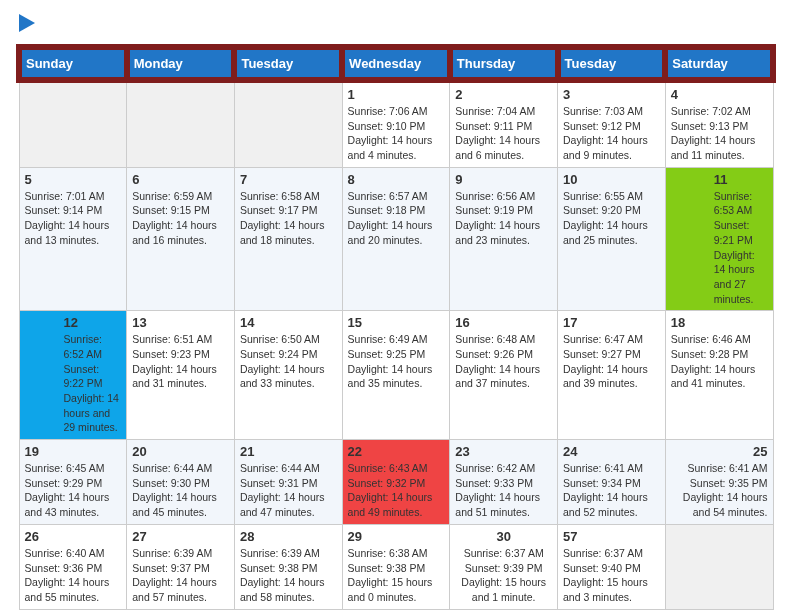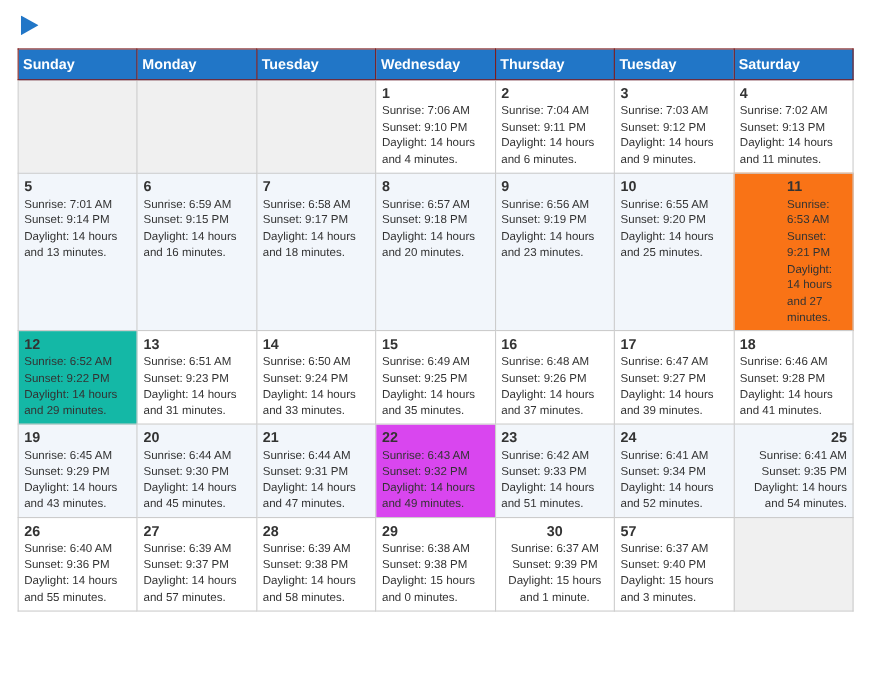--- a/index.html
+++ b/index.html
@@ -51,21 +51,21 @@
       border-collapse: collapse;
       table-layout: fixed;
     }
     .day-header {
       background-color: #2176c7;
       color: #fff;
       font-weight: bold;
       font-size: 13px;
       padding: 6px 4px;
       text-align: left;
-      border: 1px solid #7f1d1d;
+      border: 6px solid #7f1d1d;
     }
     td {
       border: 1px solid #ccc;
       vertical-align: top;
       padding: 4px 5px;
       font-size: 11px;
       color: #333;
       height: 80px;
       background: #fff;
     }
@@ -165,27 +165,27 @@
           <div class="cell-info">Sunrise: 6:57 AM<br>Sunset: 9:18 PM<br>Daylight: 14 hours and 20 minutes.</div>
         </td>
         <td style="background: rgb(242, 246, 251);">
           <span class="day-number">9</span>
           <div class="cell-info">Sunrise: 6:56 AM<br>Sunset: 9:19 PM<br>Daylight: 14 hours and 23 minutes.</div>
         </td>
         <td style="background: rgb(242, 246, 251);">
           <span class="day-number">10</span>
           <div class="cell-info">Sunrise: 6:55 AM<br>Sunset: 9:20 PM<br>Daylight: 14 hours and 25 minutes.</div>
         </td>
-        <td style="background: #f97316; padding-left: 48px;">
+        <td style="background: #84cc16; padding-left: 48px;">
           <span class="day-number">11</span>
           <div class="cell-info">Sunrise: 6:53 AM<br>Sunset: 9:21 PM<br>Daylight: 14 hours and 27 minutes.</div>
         </td>
       </tr>
       <tr>
-        <td style="background: #14b8a6;">
+        <td style="background: #0ea5e9; padding-left: 44px;">
           <span class="day-number">12</span>
           <div class="cell-info">Sunrise: 6:52 AM<br>Sunset: 9:22 PM<br>Daylight: 14 hours and 29 minutes.</div>
         </td>
         <td style="background: rgb(255, 255, 255);">
           <span class="day-number">13</span>
           <div class="cell-info">Sunrise: 6:51 AM<br>Sunset: 9:23 PM<br>Daylight: 14 hours and 31 minutes.</div>
         </td>
         <td style="background: rgb(255, 255, 255);">
           <span class="day-number">14</span>
           <div class="cell-info">Sunrise: 6:50 AM<br>Sunset: 9:24 PM<br>Daylight: 14 hours and 33 minutes.</div>
@@ -213,21 +213,21 @@
           <div class="cell-info">Sunrise: 6:45 AM<br>Sunset: 9:29 PM<br>Daylight: 14 hours and 43 minutes.</div>
         </td>
         <td style="background: rgb(242, 246, 251);">
           <span class="day-number">20</span>
           <div class="cell-info">Sunrise: 6:44 AM<br>Sunset: 9:30 PM<br>Daylight: 14 hours and 45 minutes.</div>
         </td>
         <td style="background: rgb(242, 246, 251);">
           <span class="day-number">21</span>
           <div class="cell-info">Sunrise: 6:44 AM<br>Sunset: 9:31 PM<br>Daylight: 14 hours and 47 minutes.</div>
         </td>
-        <td style="background: #d946ef;">
+        <td style="background: #ef4444;">
           <span class="day-number">22</span>
           <div class="cell-info">Sunrise: 6:43 AM<br>Sunset: 9:32 PM<br>Daylight: 14 hours and 49 minutes.</div>
         </td>
         <td style="background: rgb(242, 246, 251);">
           <span class="day-number">23</span>
           <div class="cell-info">Sunrise: 6:42 AM<br>Sunset: 9:33 PM<br>Daylight: 14 hours and 51 minutes.</div>
         </td>
         <td style="background: rgb(242, 246, 251);">
           <span class="day-number">24</span>
           <div class="cell-info">Sunrise: 6:41 AM<br>Sunset: 9:34 PM<br>Daylight: 14 hours and 52 minutes.</div>

